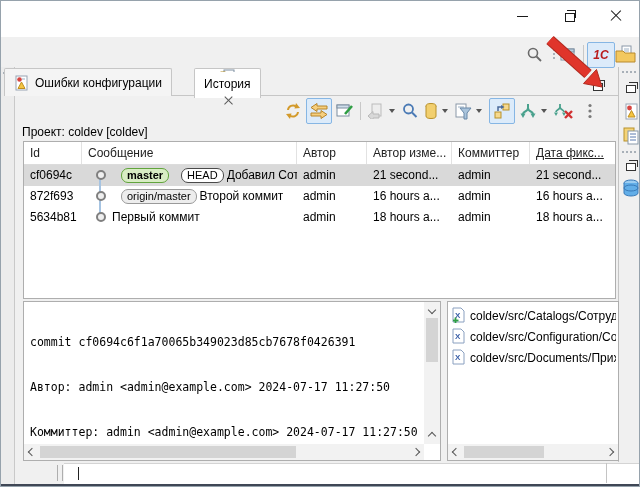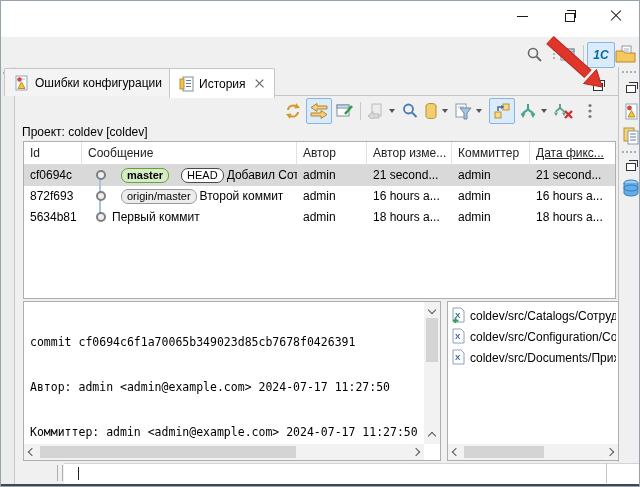--- a/index.html
+++ b/index.html
@@ -22,21 +22,21 @@
   .g-vrestore::before{content:"";position:absolute;left:2px;top:-4px;width:8px;height:6px;
       border-top:1px solid #333;border-right:1px solid #333;}
   
   .tbtn{display:flex;align-items:center;justify-content:center;}
   .tb-on{background:#dcebfa;border:1px solid #86b6e4;border-radius:2px;}
   .caret{width:0;height:0;border-left:3.5px solid transparent;border-right:3.5px solid transparent;border-top:4px solid #555;}
   .vsep{width:1px;background:#c8c8c8;}
   .dots-v{width:2px;height:2px;background:#aab2ba;box-shadow:0 4px #aab2ba,0 8px #aab2ba;}
   .dots-h{width:2px;height:2px;background:#a8b0b8;box-shadow:4px 0 #a8b0b8,8px 0 #a8b0b8,12px 0 #a8b0b8;}
   .onec-btn{left:586px;top:41px;width:26px;height:24px;background:#dcebfa;border:1px solid #86b6e4;border-radius:2px;
-      display:flex;align-items:center;justify-content:center;color:#0369a1;font-weight:bold;font-style:italic;font-size:12px;}
+      display:flex;align-items:center;justify-content:center;color:#b91c1c;font-weight:bold;font-style:italic;font-size:12px;}
   
   .leftstrip{left:0;top:66px;width:13px;height:417px;background:#ececec;border-right:1px solid #c9c9c9;}
   .tabline{left:13px;top:94px;width:604px;height:1px;background:#c6c6c6;}
   .tab{top:67px;display:flex;align-items:center;gap:5px;padding:0 9px;
        border:1px solid #c6c6c6;border-bottom:none;border-radius:2px 2px 0 0;background:#f4f4f4;height:27px;}
   .tab.active{background:#ffffff;height:29px;z-index:5;}
   .tab-close{position:relative;width:10px;height:10px;margin-left:4px;cursor:pointer;}
   .tab-close::before,.tab-close::after{content:"";position:absolute;left:-1px;top:4px;width:11px;height:1.4px;background:#5a5a5a;}
   .tab-close::before{transform:rotate(45deg);} .tab-close::after{transform:rotate(-45deg);}
   .fastsep{left:617px;top:66px;width:1px;height:395px;background:#c4c4c4;}
@@ -128,21 +128,21 @@
 
   <div class="abs tab" style="left:3px;padding-left:8px;">
     <svg width="17" height="16">
         <rect x="3" y="1" width="11" height="14" fill="#fff" stroke="#98a4b4"></rect>
         <line x1="9" y1="4" x2="12" y2="4" stroke="#9cb0c4"></line>
         <circle cx="6.5" cy="4.5" r="2.3" fill="#d64541"></circle>
         <path d="M5,13.5 l3.5,-6.5 3.5,6.5 z" fill="#f5c542" stroke="#c09020"></path>
       </svg>
     <span>Ошибки конфигурации</span>
   </div>
-  <div class="abs tab active" style="left:168px;">
+  <div class="abs tab active" style="left:193px;flex-direction:column;">
     <svg width="15" height="16">
         <rect x="4" y="1" width="10" height="14" fill="#fff" stroke="#7d8ea0"></rect>
         <rect x="1" y="3" width="4" height="10" fill="#f0c050" stroke="#b8912a"></rect>
         <line x1="7" y1="4.5" x2="12" y2="4.5" stroke="#5a7ab0"></line>
         <line x1="7" y1="7.5" x2="12" y2="7.5" stroke="#5a7ab0"></line>
         <line x1="7" y1="10.5" x2="12" y2="10.5" stroke="#5a7ab0"></line>
       </svg>
     <span>История</span>
     <span class="tab-close"></span>
   </div>

